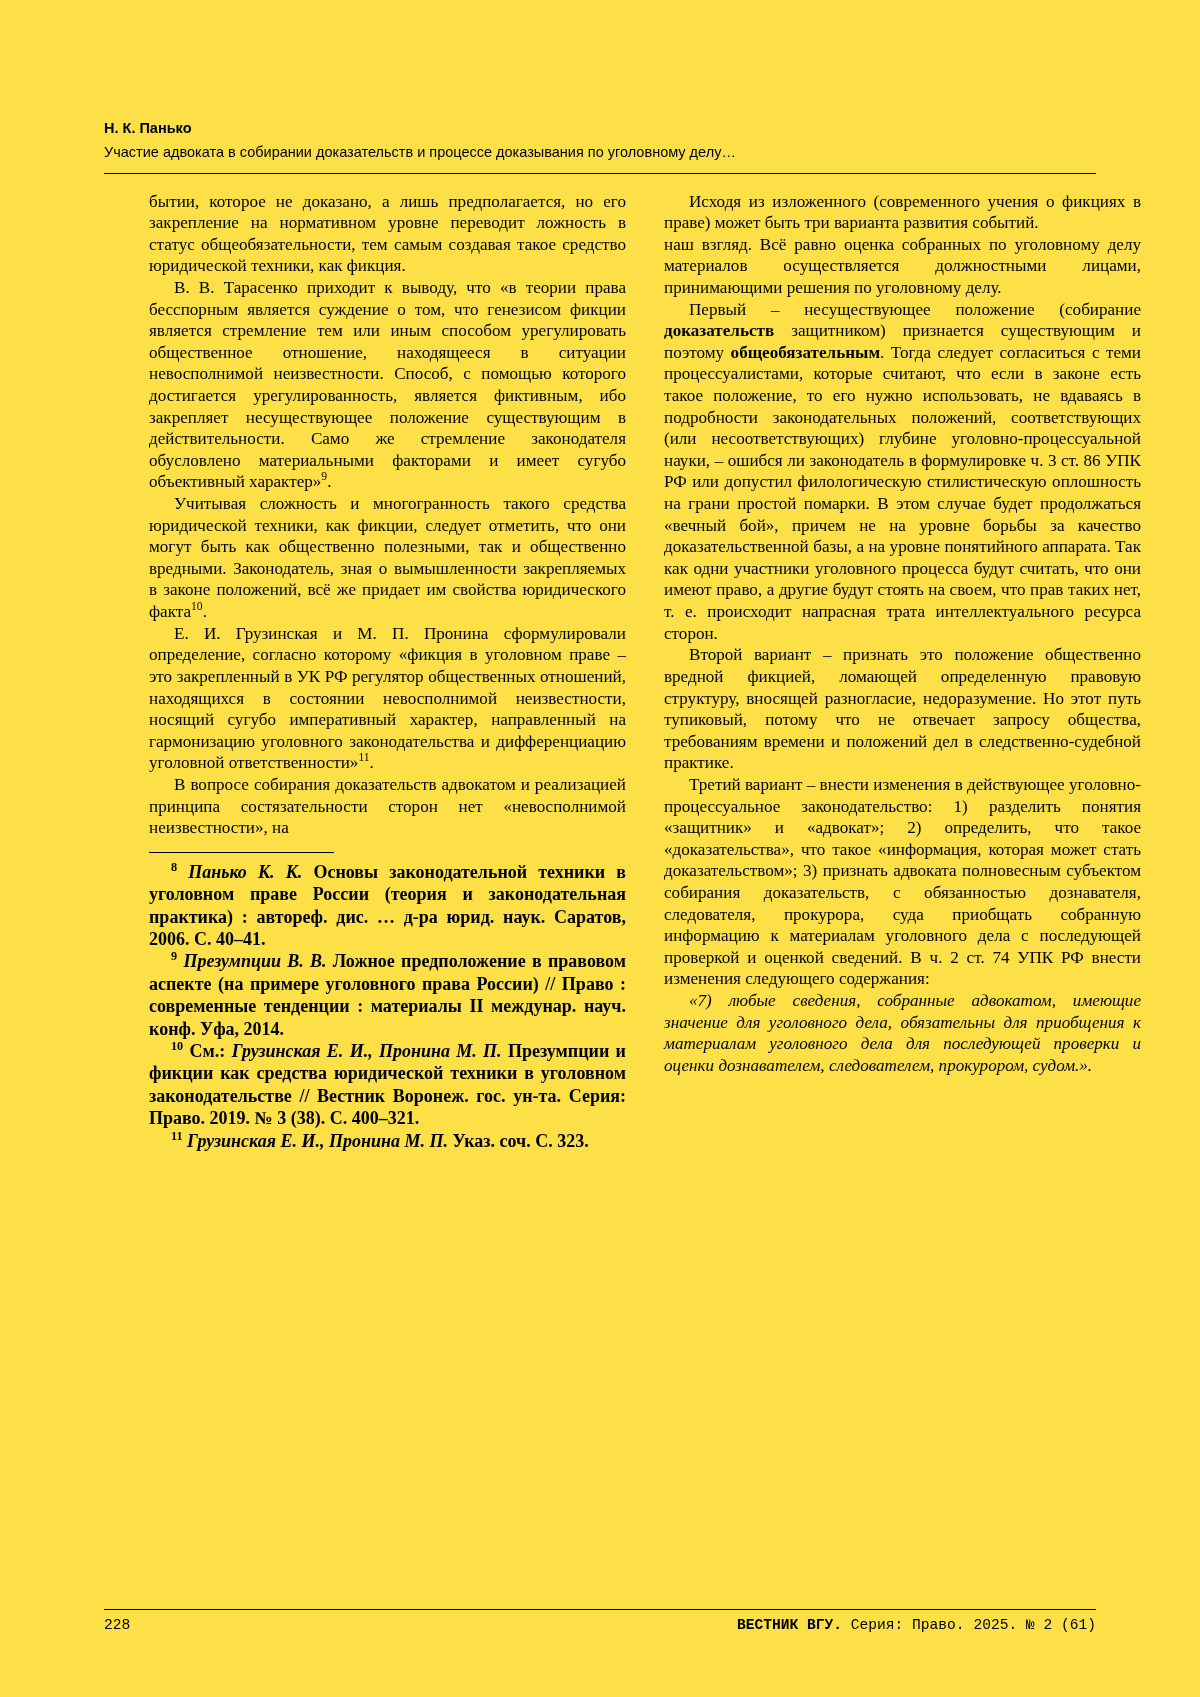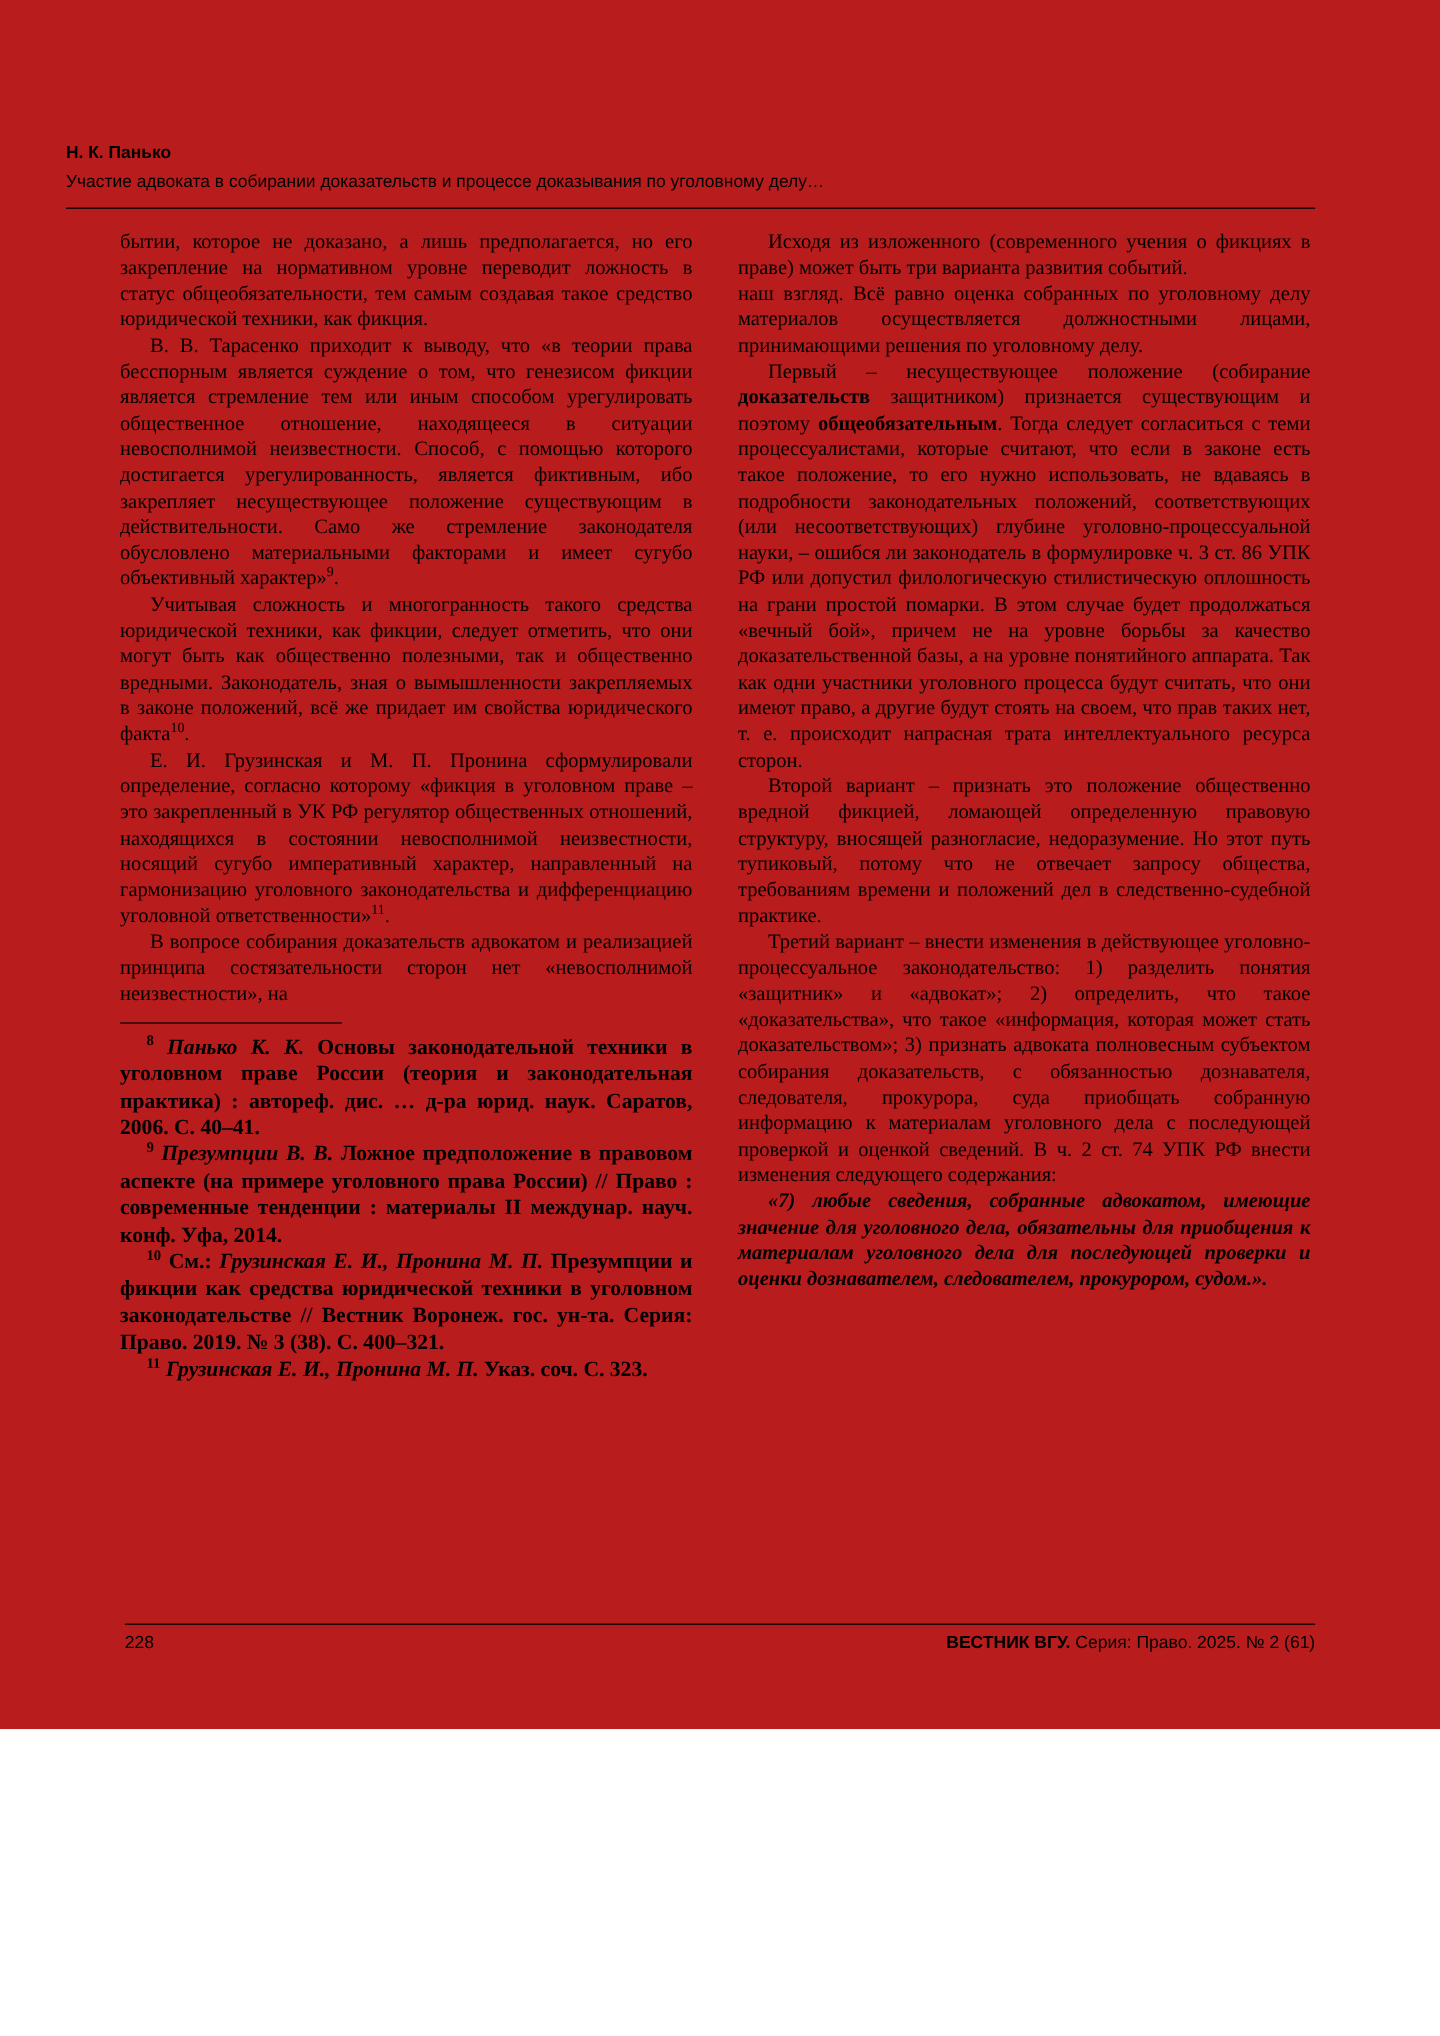--- a/index.html
+++ b/index.html
@@ -7,25 +7,25 @@
     padding: 0;
     background: #ffffff;
   }
   body {
     font-family: "Liberation Serif", serif;
     color: #000000;
   }
   .page {
     position: relative;
     width: 1200px;
-    height: 1441px;
+    height: 1697px;
     margin: 0 auto;
-    background: #b91c1c;
+    background: #fde047;
     box-sizing: border-box;
-    padding: 118px 104px 40px 55px;
+    padding: 118px 104px 40px 104px;
   }
   
   .running-head {
     font-family: "Liberation Sans", sans-serif;
     font-size: 14.5px;
     line-height: 1.5;
   }
   .running-head .author {
     font-weight: bold;
     margin-bottom: 2px;
@@ -83,41 +83,41 @@
   }
   .footnotes i { font-style: italic; }
 
   
   p.quote {
     margin: 0;
     font-size: 17.1px;
     line-height: 1.265;
     text-align: justify;
     text-indent: 25px;
-    font-weight: bold;
+    font-weight: normal;
     font-style: italic;
   }
 
   
   .footer-wrap {
     position: absolute;
     left: 104px;
     right: 104px;
     bottom: 64px;
   }
   .foot-rule {
     border: none;
     border-top: 1.6px solid #000;
     margin: 0 0 7px 0;
   }
   .footer {
     display: flex;
     justify-content: space-between;
     align-items: flex-end;
-    font-family: Liberation Sans, sans-serif;
+    font-family: Liberation Mono, monospace;
     font-size: 14.6px;
   }
   .footer .pageno { font-weight: normal; }
   .footer .journal { font-weight: normal; }
   .footer .journal b { font-weight: bold; }
 </style>
 </head>
 <body>
 
 <div class="page">

